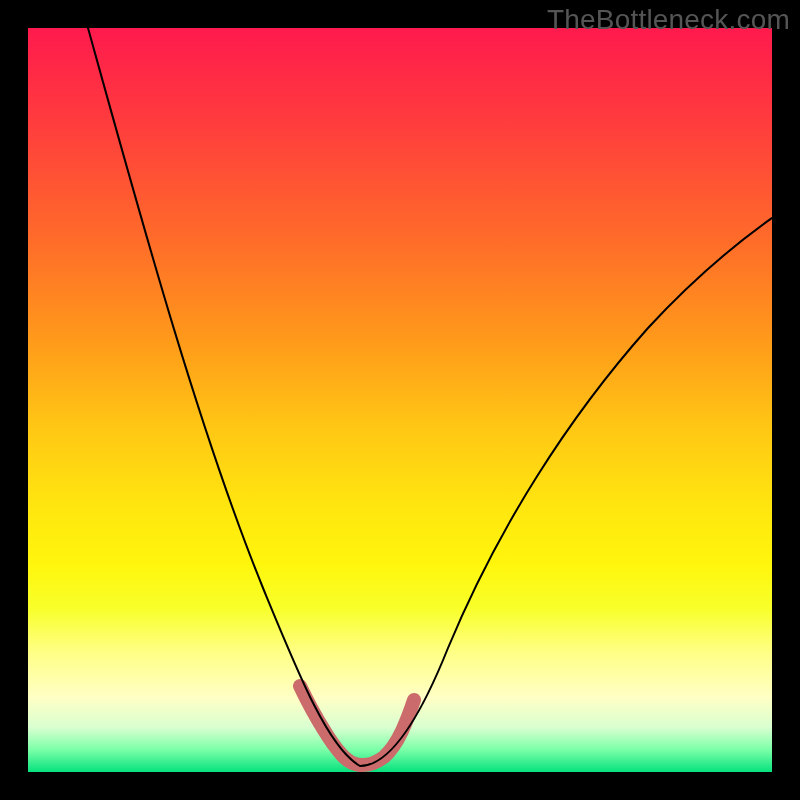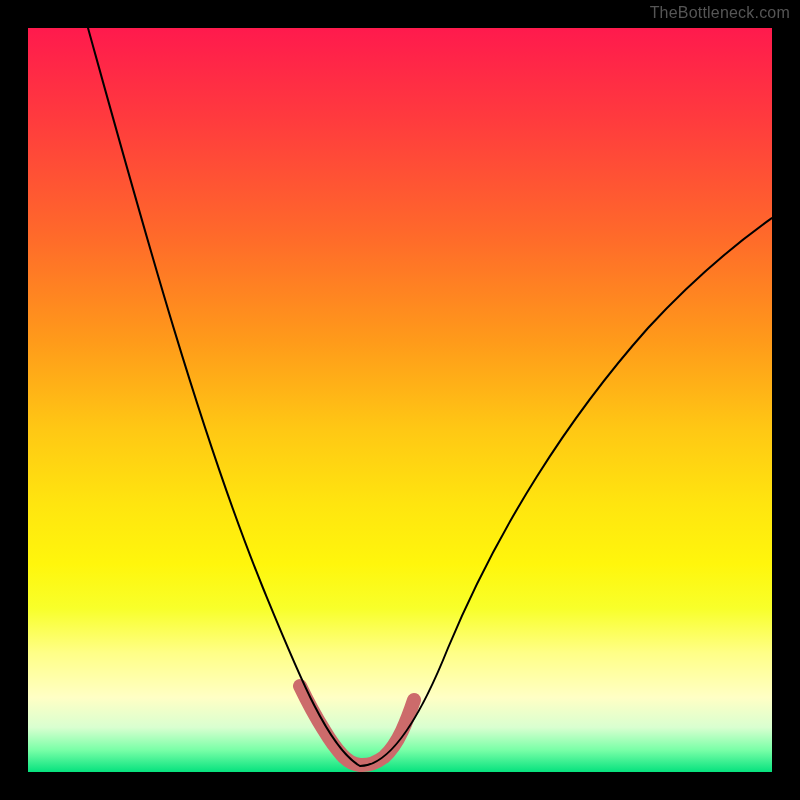--- a/index.html
+++ b/index.html
@@ -15,21 +15,21 @@
     position: relative;
     width: 800px;
     height: 800px;
     background: #000;
   }
   .watermark {
     position: absolute;
     top: 4px;
     right: 10px;
     color: #555;
-    font-size: 16px;
+    font-size: 28px;
     font-weight: 500;
     letter-spacing: 0.2px;
     z-index: 10;
   }
   .plot-area {
     position: absolute;
     left: 28px;
     top: 28px;
     width: 744px;
     height: 744px;

